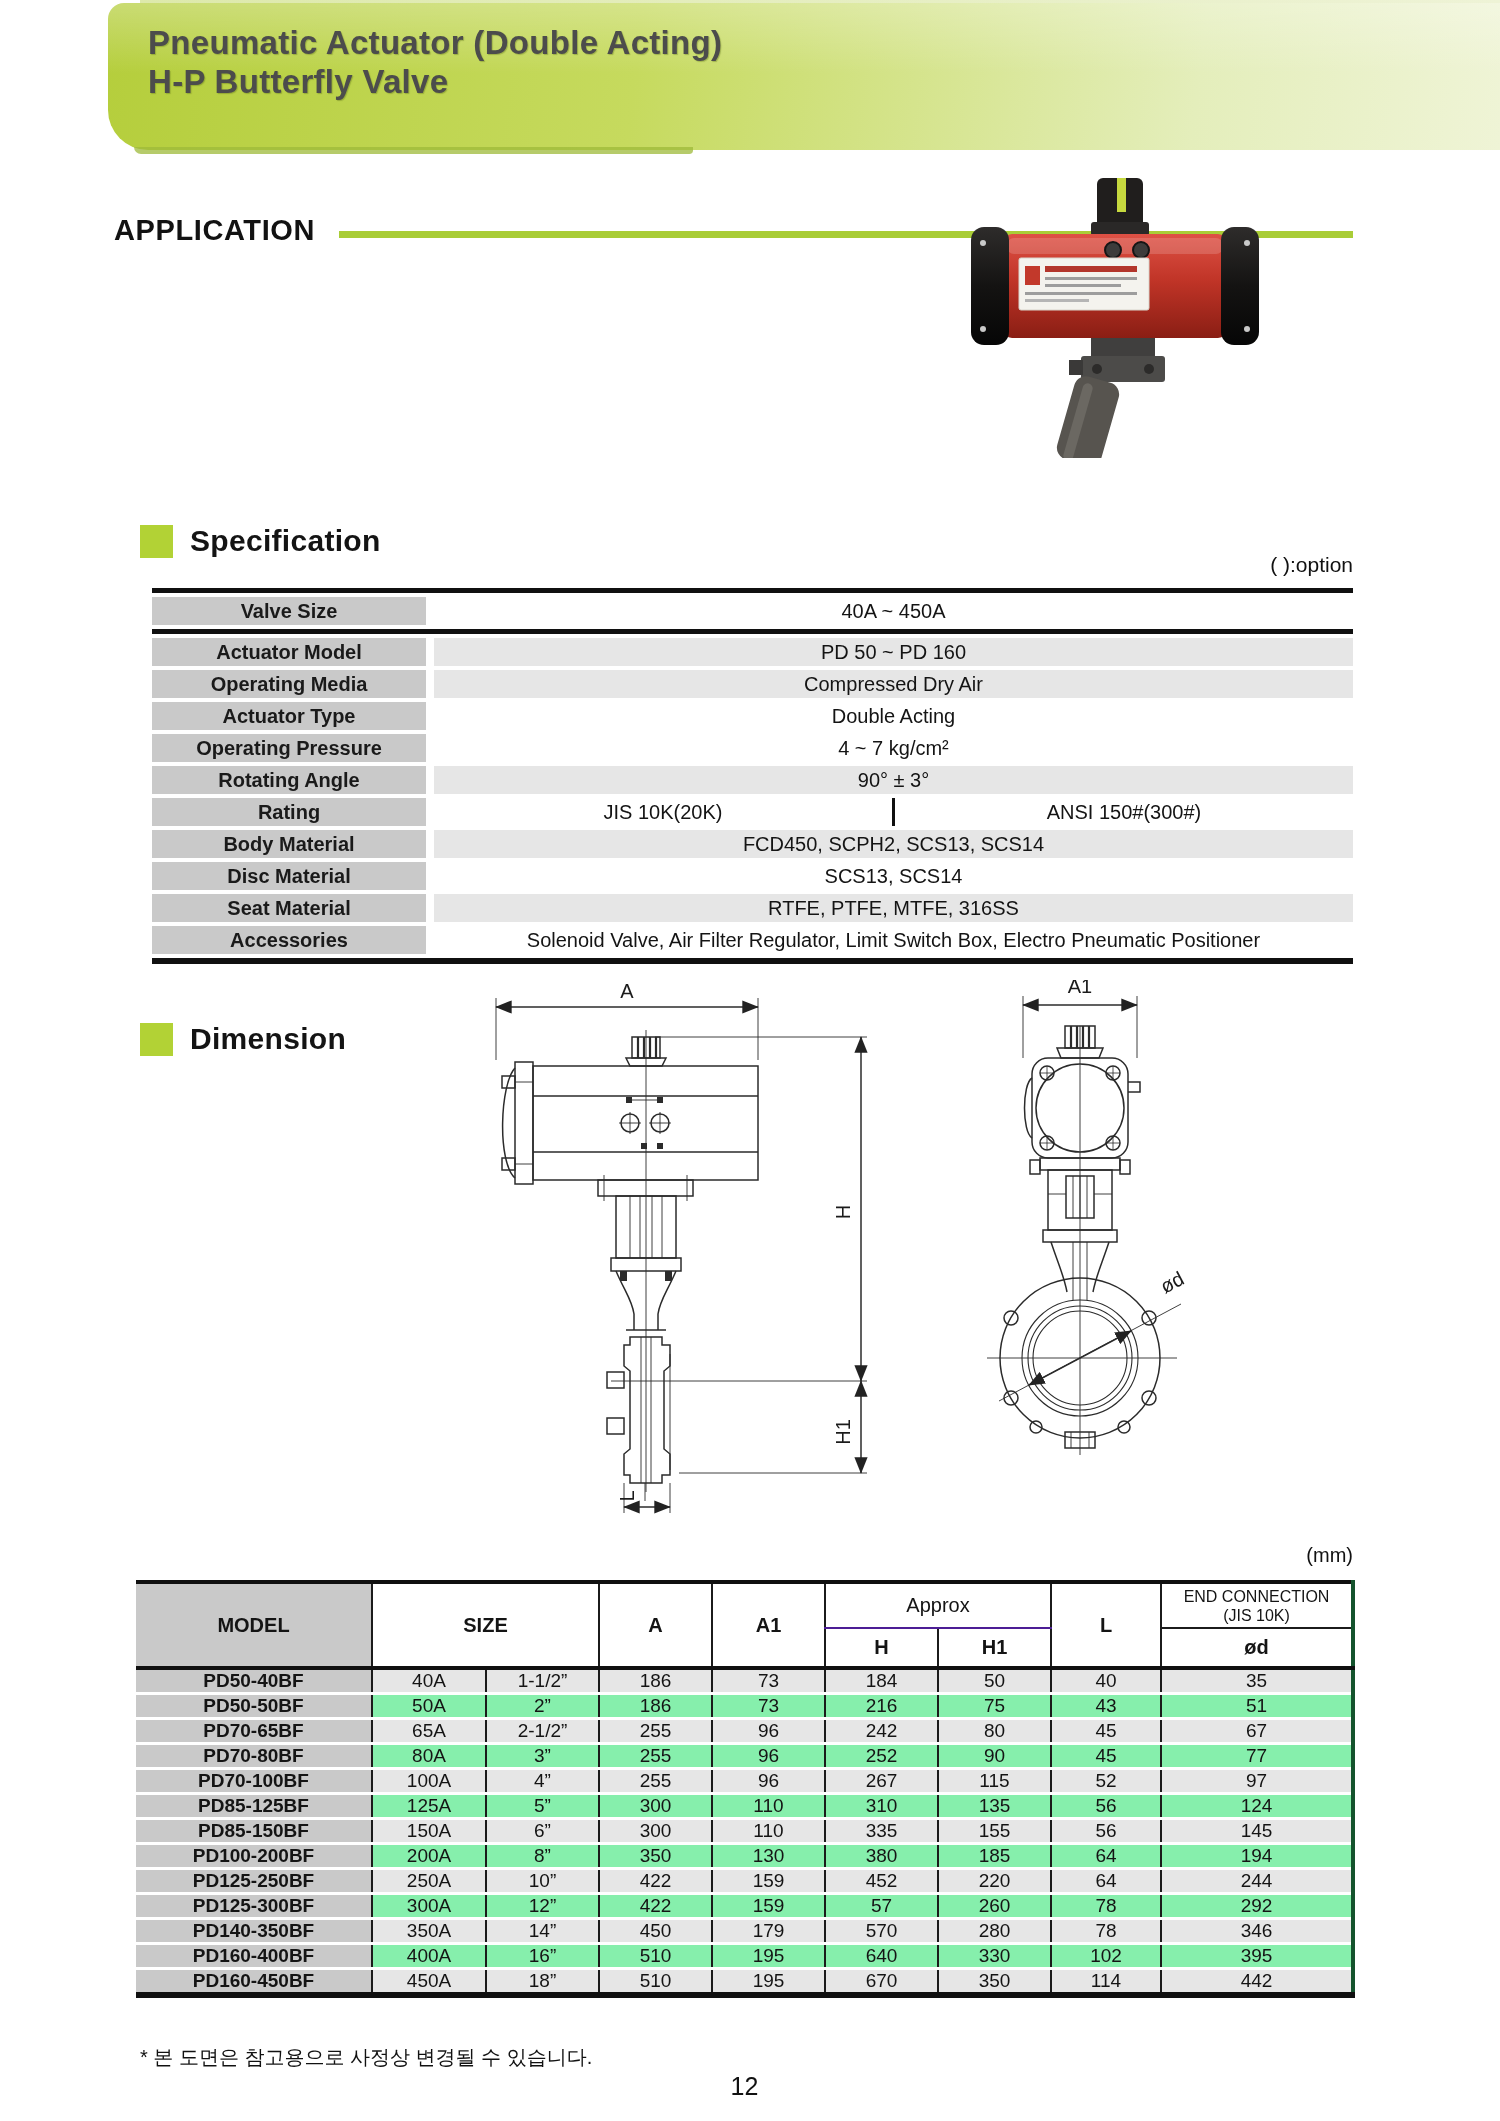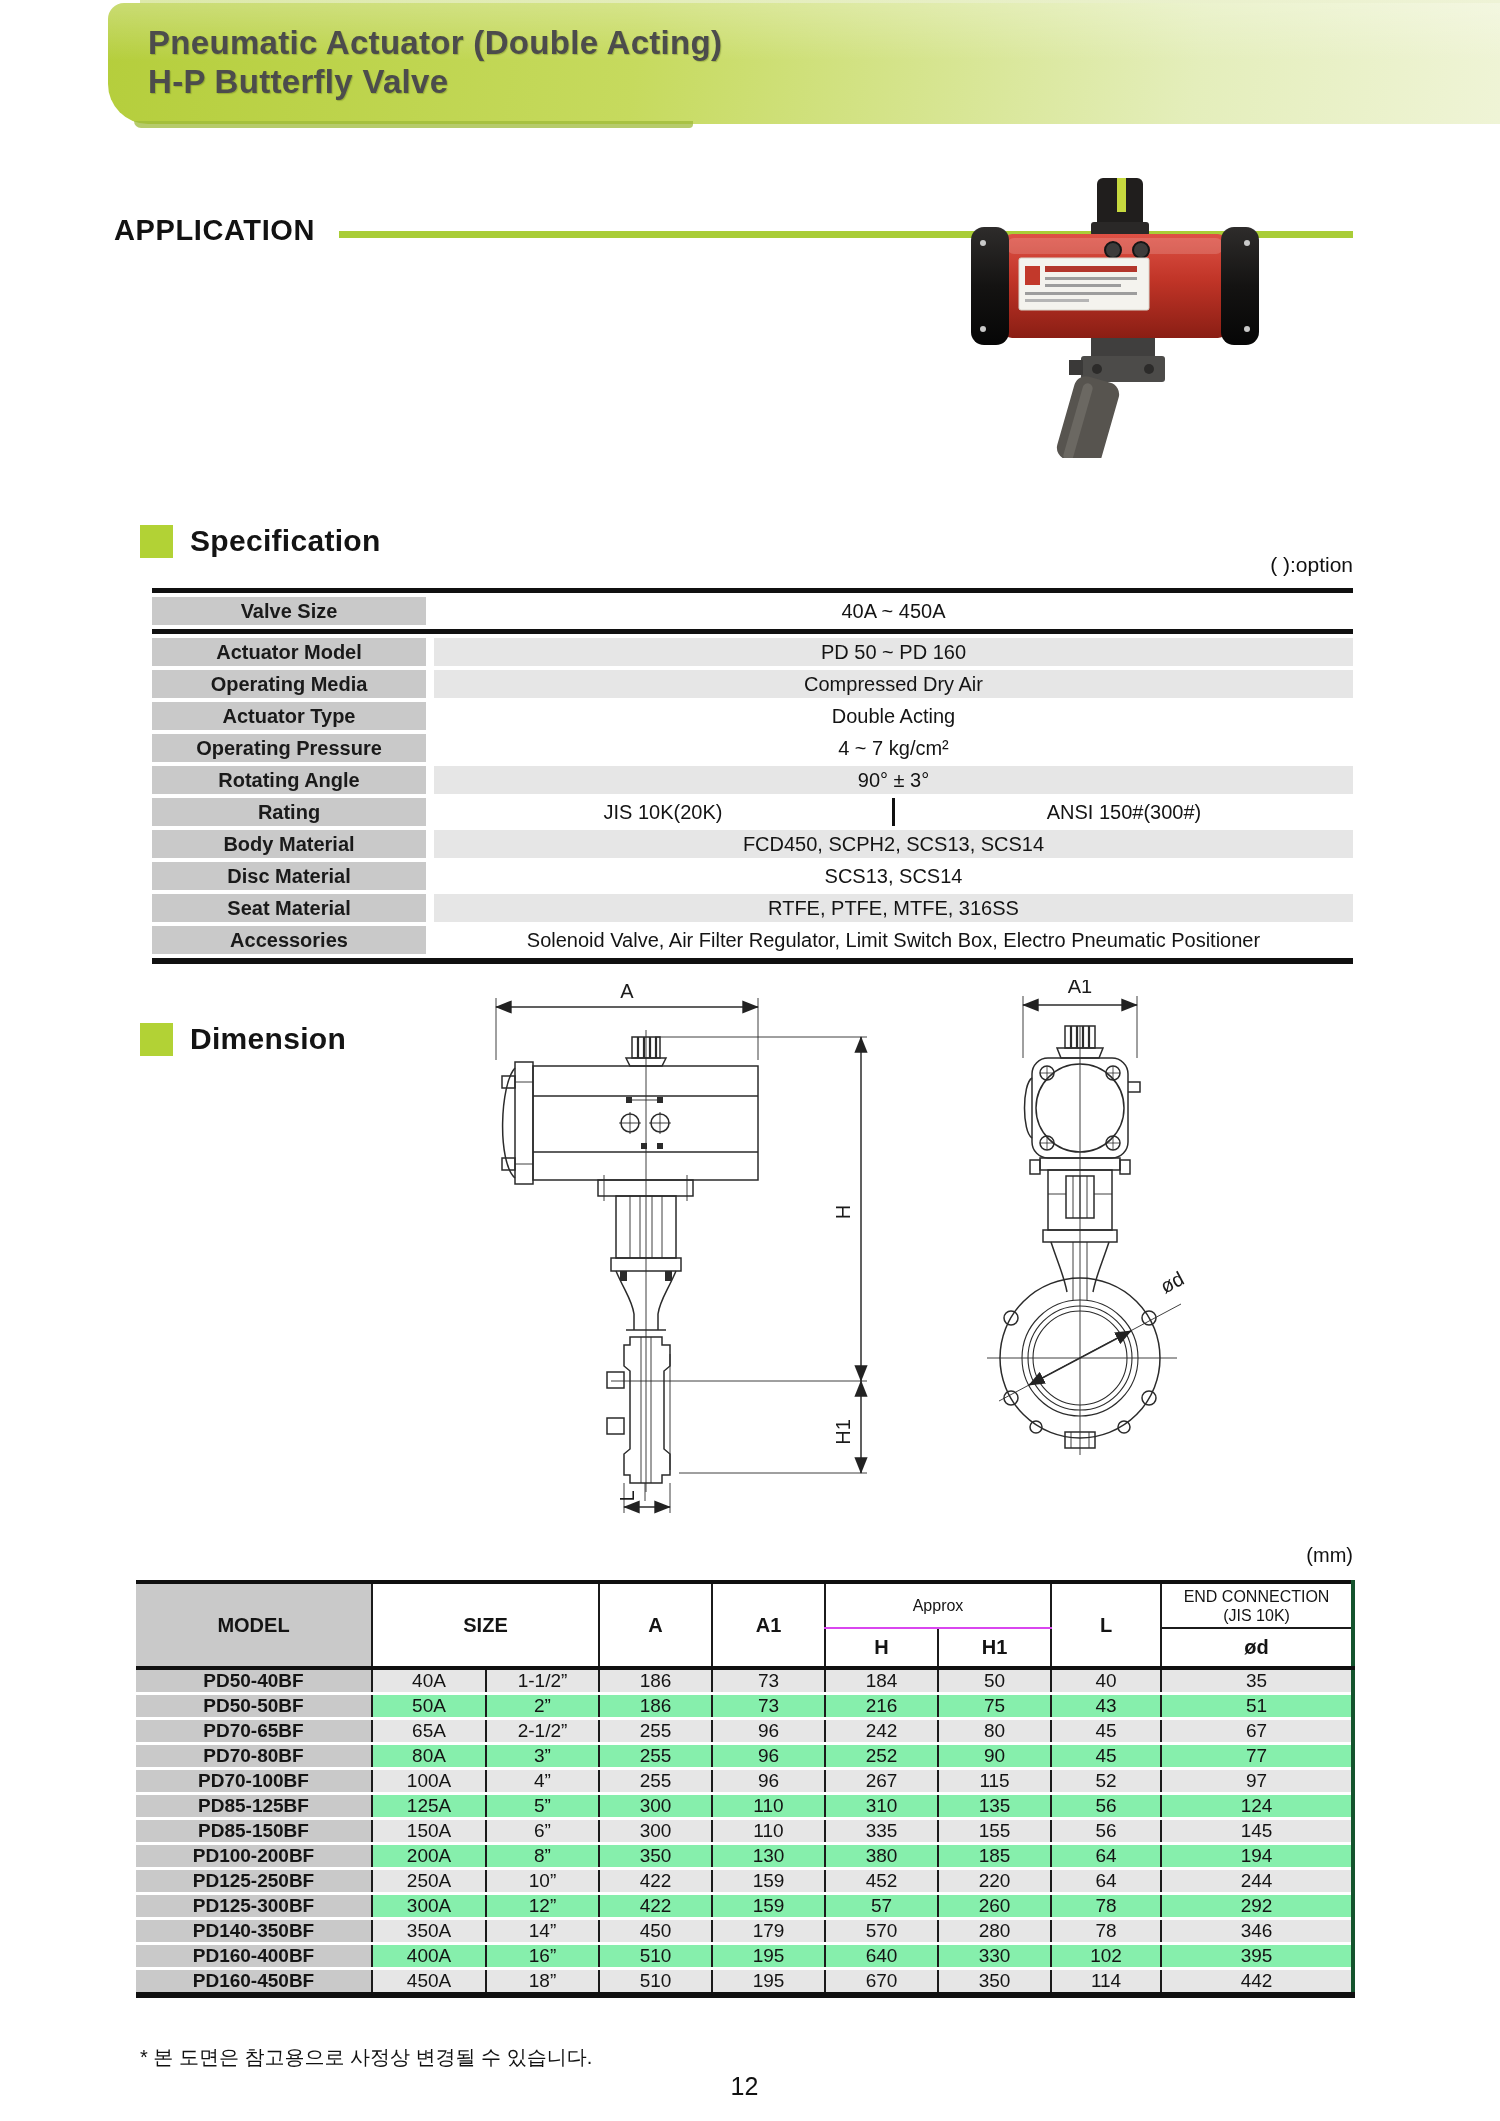--- a/index.html
+++ b/index.html
@@ -3,21 +3,21 @@
 <meta charset="utf-8">
 <style>
   * { margin:0; padding:0; box-sizing:border-box; }
   body { background:#888; font-family:"Liberation Sans","DejaVu Sans",sans-serif; }
   .page { position:relative; width:1500px; height:2121px; background:#fff; margin:0 auto;
           color:#141414; overflow:hidden; }
 
   
   .banner-strip { position:absolute; left:140px; right:0; top:0; height:26px;
                   background:linear-gradient(90deg,#dde9ab,#eef3d6); }
-  .banner { position:absolute; left:108px; right:0; top:3px; height:121px;
+  .banner { position:absolute; left:108px; right:0; top:3px; height:147px;
             border-radius:16px 0 0 40px;
             background:linear-gradient(180deg,rgba(255,255,255,.28),rgba(255,255,255,0) 48%),
                        linear-gradient(97deg,#b5ce3c 0%,#c6da5e 38%,#e4eebb 78%,#eff4d6 100%);
             padding:20px 0 0 40px; }
   .banner:after { content:""; position:absolute; left:26px; right:58%; bottom:-4px; height:7px;
                   background:#9db93a; border-radius:0 0 14px 26px; opacity:.75; }
   .banner .t { font-size:33px; line-height:39px; font-weight:bold; color:#4c4c4c;
                text-shadow:1px 1px 1px rgba(95,115,25,.4); letter-spacing:.3px; }
 
   
@@ -60,21 +60,21 @@
   .dim-wrap { position:absolute; left:136px; top:1580px; width:1217px; }
   table.dim { width:1217px; table-layout:fixed; border-collapse:collapse;
               border-top:4px solid #101010; border-bottom:6px solid #101010; }
   table.dim th, table.dim td { text-align:center; vertical-align:middle; }
   table.dim th { background:#fff; font-size:20px; font-weight:bold; border-left:2px solid #1b1b1b; }
   table.dim th.model { background:#c9c9c9; border-left:none; }
   table.dim th:last-child, table.dim td:last-child { border-right:4px solid #14532d; }
   table.dim thead tr.r1 th { height:46px; }
   table.dim thead tr.r2 th { height:40px; border-bottom:4px solid #101010; }
   table.dim thead th.rs { border-bottom:4px solid #101010; }
-  table.dim th.approx { border-bottom:2px solid #d946ef; font-weight:normal; font-size:16px; }
+  table.dim th.approx { border-bottom:2px solid #4c1d95; font-weight:normal; font-size:20px; }
   table.dim th.endc { border-bottom:2px solid #1b1b1b; font-size:16px; line-height:19px; font-weight:normal; }
   table.dim td { height:25px; font-size:19px; border-left:2px solid #1b1b1b;
                  border-top:3px solid #fff; }
   table.dim td:first-child { border-left:none; font-weight:bold; background:#c9c9c9; }
   table.dim tbody tr.odd td { background:#e6e6e6; }
   table.dim tbody tr.even td { background:#86efac; }
   table.dim tbody tr.odd td:first-child,
   table.dim tbody tr.even td:first-child { background:#c9c9c9; }
 
   

